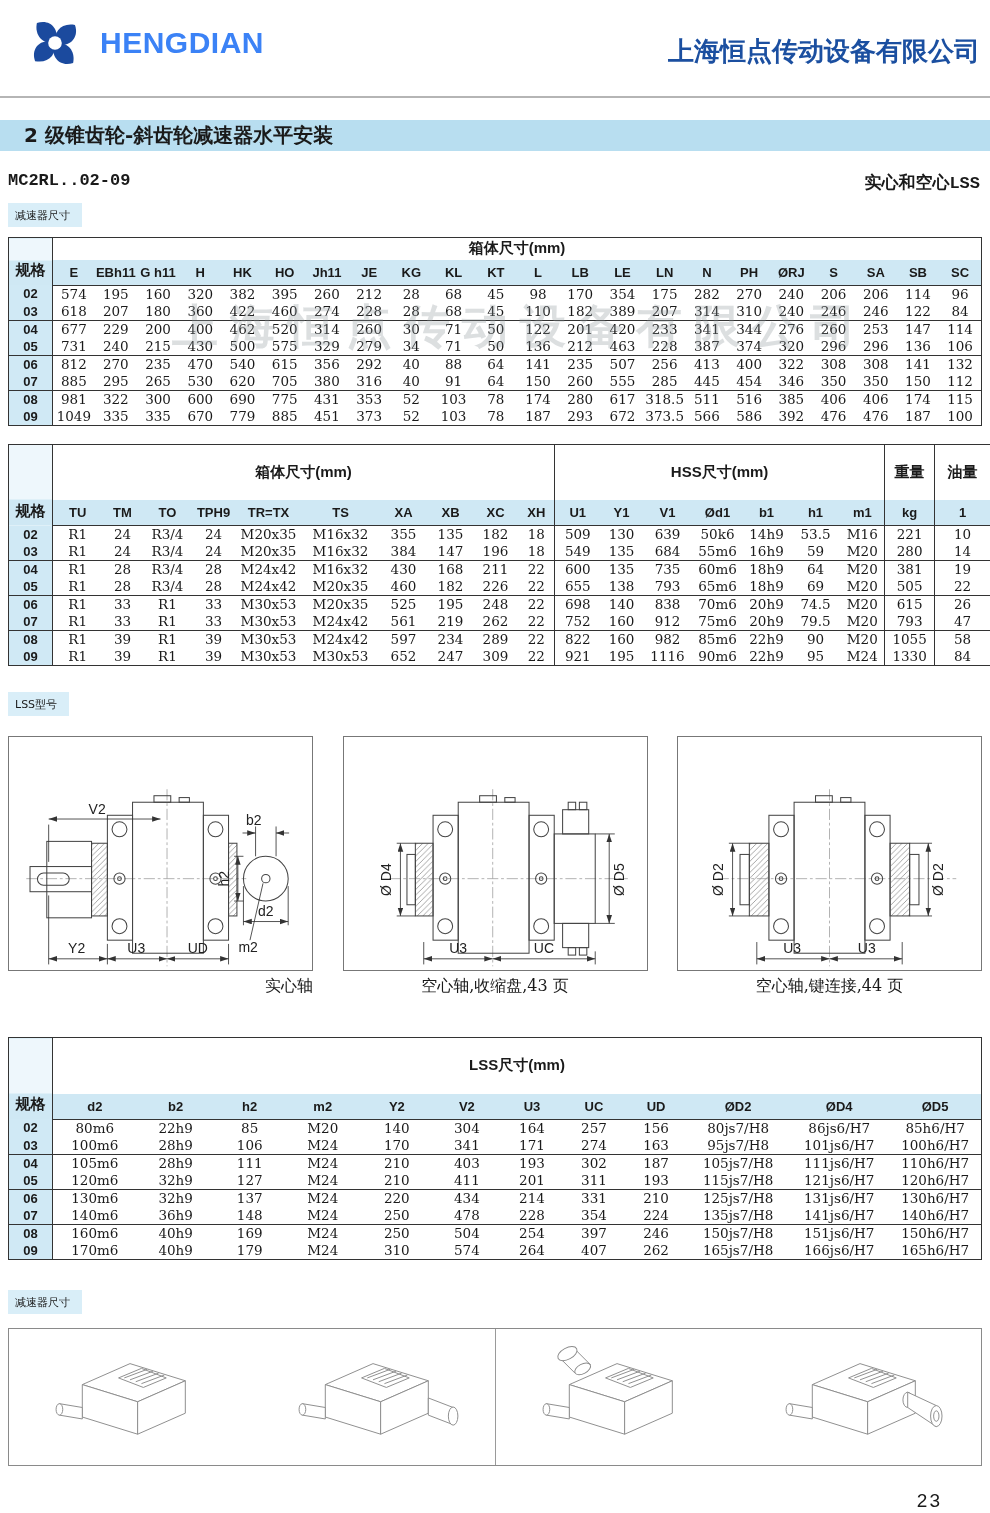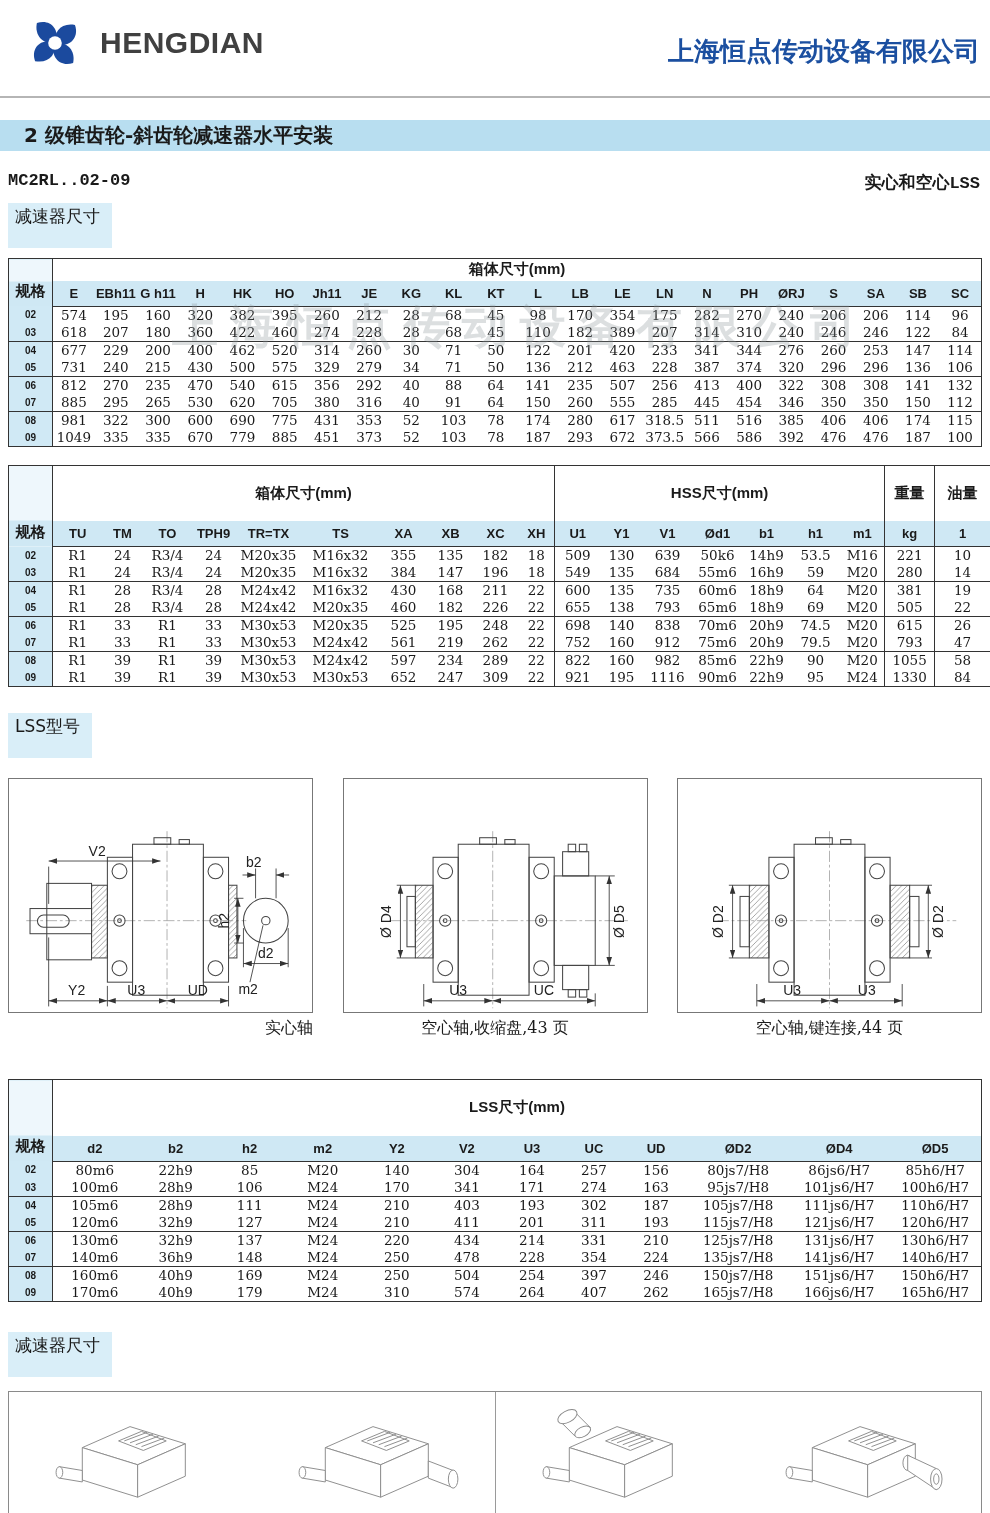--- a/index.html
+++ b/index.html
@@ -2,27 +2,27 @@
 <html><head>
 <meta charset="utf-8">
 <style>
   html,body{margin:0;padding:0;background:#fff;}
   body{width:990px;height:1513px;overflow:hidden;font-family:"DejaVu Sans",sans-serif;color:#1a1a1a;}
   .page{position:relative;width:990px;height:1513px;}
 
   
   .page-header{height:96px;border-bottom:2px solid #b5b5b5;position:relative;}
   .logo{position:absolute;left:26px;top:12px;display:flex;align-items:center;gap:16px;}
-  .logo-text{color:#404040;font-family:"Liberation Sans",sans-serif;font-size:30px;font-weight:600;letter-spacing:.5px;}
+  .logo-text{color:#3b82f6;font-family:"Liberation Sans",sans-serif;font-size:30px;font-weight:600;letter-spacing:.5px;}
   .company{position:absolute;right:10px;top:34px;color:#1b4fa0;font-size:26px;font-weight:bold;font-family:"DejaVu Sans",sans-serif;}
 
   
   .banner{margin-top:22px;background:#b8def0;height:31px;line-height:31px;font-size:20px;font-weight:bold;padding-left:24px;}
   .model-row{display:flex;justify-content:space-between;margin:20px 10px 0 8px;font-family:"Liberation Mono",monospace;font-size:17px;font-weight:bold;height:22px;}
-  .sec-label{display:inline-block;background:#d9eef8;padding:3px 12px 22px 7px;font-size:17px;margin:10px 0 0 8px;line-height:20px;}
+  .sec-label{display:inline-block;background:#d9eef8;padding:3px 12px 1px 7px;font-size:11px;margin:10px 0 0 8px;line-height:20px;}
   .sec-label.lss{margin-top:26px;}
   .sec-label.shaft{margin-top:30px;}
 
   
   .watermark{position:absolute;left:172px;top:296px;font-size:46px;font-weight:bold;letter-spacing:12px;
              color:#8e979c;opacity:.30;white-space:nowrap;pointer-events:none;z-index:3;}
 
   
   .tbl-wrap{margin:10px 8px 0;}
   .tbl-wrap.t2{margin-top:18px;}
@@ -32,21 +32,21 @@
   .dim-table .group{font-family:"Liberation Sans",sans-serif;font-weight:bold;font-size:15px;text-align:center;vertical-align:middle;background:#fff;}
   .t-short tr.g-row{height:22px;}
   .t-tall  tr.g-row{height:56px;}
   .dim-table tr.colrow th{background:#cfe8f4;border-bottom:1.4px solid #333;font-family:"Liberation Sans",sans-serif;
       font-weight:bold;font-size:13px;height:25px;text-align:center;}
   .dim-table th.spec-h{width:44px;vertical-align:bottom;padding-bottom:5px;font-family:"Liberation Sans",sans-serif;
       font-size:15px;font-weight:bold;border-right:1.2px solid #333;}
   .t-short th.spec-h{background:linear-gradient(to bottom,#eef7fc 0,#eef7fc 46%,#cfe8f4 46%);}
   .t-tall  th.spec-h{background:linear-gradient(to bottom,#eef7fc 0,#eef7fc 68%,#cfe8f4 68%);}
   .dim-table tbody td{font-family:"DejaVu Serif",serif;font-size:13.5px;text-align:center;height:17px;line-height:17px;}
-  .dim-table tbody th.spec{font-family:"Liberation Sans",sans-serif;font-weight:bold;font-size:10px;text-align:center;
+  .dim-table tbody th.spec{font-family:"Liberation Sans",sans-serif;font-weight:bold;font-size:13px;text-align:center;
       background:#d0e9f5;border-right:1.2px solid #333;}
   .dim-table tr.group-end td,.dim-table tr.group-end th{border-bottom:1.1px solid #333;}
   .dim-table .vline{border-left:1.1px solid #333;}
 
   
   .drawings-row{display:flex;justify-content:space-between;margin:20px 8px 0;}
   .drawings-row figure{margin:0;width:305px;}
   .draw-box{border:1.5px solid #777;height:233px;background:#fff;}
   .draw-box svg{width:100%;height:100%;}
   figcaption{font-family:"DejaVu Serif",serif;font-size:16px;height:26px;line-height:30px;text-align:center;}

